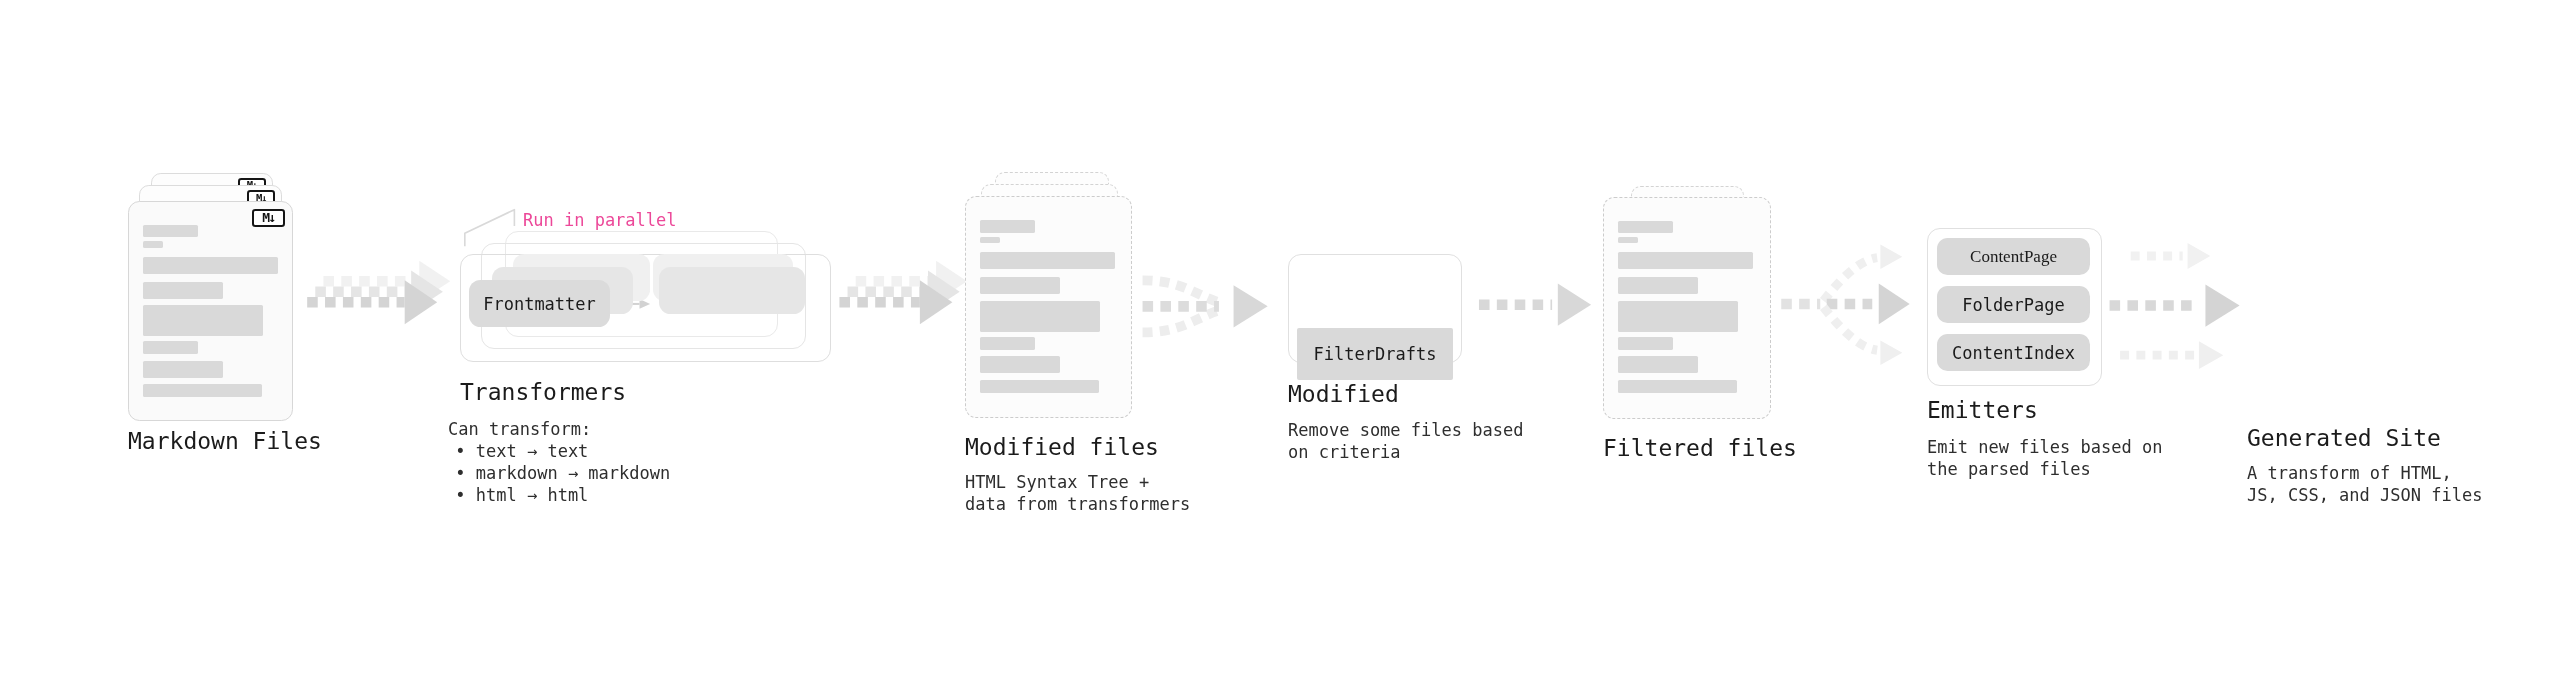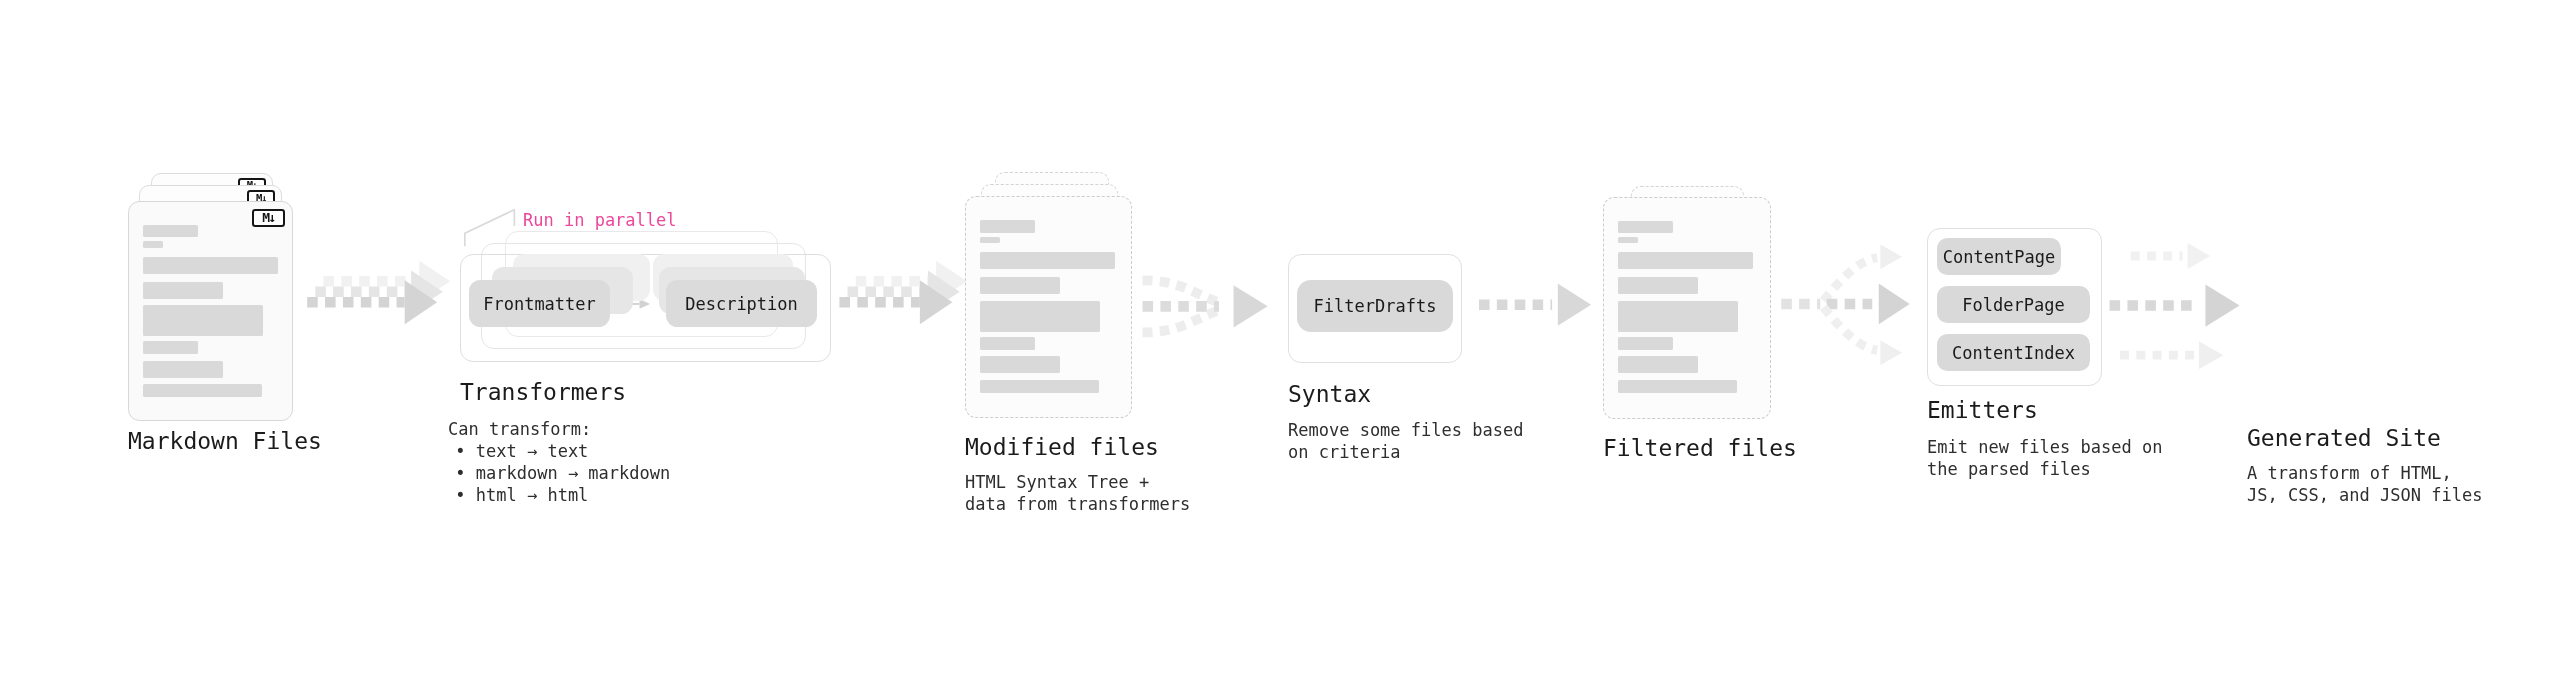--- a/index.html
+++ b/index.html
@@ -27,21 +27,21 @@
   .b3{width:135px;height:17px;margin-bottom:8.1px;}
   .b4{width:80px;height:17px;margin-bottom:6.5px;}
   .b5{width:120px;height:31px;margin-bottom:4.9px;}
   .b6{width:55px;height:13px;margin-bottom:6.5px;}
   .b7{width:80px;height:17px;margin-bottom:6.5px;}
   .b8{width:119px;height:13px;}
 
   .obox{position:absolute;box-sizing:border-box;border:1.6px solid #e2e2e2;border-radius:13px;background:transparent;}
   .chip{position:absolute;background:#dbdbdb;border-radius:11.4px;display:flex;align-items:center;
         justify-content:center;font-size:17px;color:#1a1a1a;white-space:nowrap;}
-  .chip.big{border-radius:14px;}
+  .chip.big{border-radius:2px;margin-top:48px;}
   .ghost{position:absolute;border-radius:11.4px;}
 
   .md-badge{position:absolute;box-sizing:border-box;border:2.4px solid #151515;border-radius:3.3px;background:#ffffff;
             color:#151515;font-weight:700;display:flex;align-items:center;justify-content:center;
             width:32.5px;height:18px;font-size:13px;letter-spacing:-1.6px;line-height:1;}
   .md-badge.sm{width:28px;height:15.4px;font-size:10.6px;border-width:2px;}
 
   .html5-badge{position:absolute;width:24.4px;text-align:center;}
   .html5-word{font-size:7.3px;font-weight:700;letter-spacing:0.8px;color:#111;line-height:7.3px;}
   .html5-shield{width:22px;height:20.3px;margin:1.6px auto 0;background:#e8522e;
@@ -166,21 +166,20 @@
   <div class="obox" style="left:505px;top:231px;width:273px;height:106px;border-color:#e9e9e9;"></div>
   <div class="obox" style="left:481px;top:243px;width:325px;height:106px;border-color:#e5e5e5;"></div>
   <div class="obox" style="left:460px;top:254px;width:371px;height:108px;border-color:#dedede;"></div>
 
   <div class="ghost" style="left:513px;top:254px;width:137px;height:47px;background:#f0f0f0;"></div>
   <div class="ghost" style="left:492px;top:267px;width:141px;height:47px;background:#e6e6e6;"></div>
   <div class="chip" style="left:469px;top:280px;width:141px;height:47px;">Frontmatter</div>
 
   <div class="ghost" style="left:653px;top:254px;width:140px;height:47px;background:#f0f0f0;"></div>
   <div class="ghost" style="left:659px;top:267px;width:146px;height:47px;background:#e6e6e6;"></div>
-  <div class="chip" style="left:666px;top:280px;width:151px;height:47px;">Description</div>
 
   <div class="heading" style="left:460px;top:379px;">Transformers</div>
   <div class="bullets" style="left:448px;top:418px;">
     <div>Can transform:</div>
     <div class="bline">• text → text</div>
     <div class="bline">• markdown → markdown</div>
     <div class="bline">• html → html</div>
   </div>
 
   <div class="abs" style="left:965px;top:172px;width:167px;height:248px;">
@@ -198,21 +197,21 @@
         <div class="bar b8"></div>
       </div>
     </div>
   </div>
   <div class="heading" style="left:965px;top:434px;">Modified files</div>
   <div class="desc" style="left:965px;top:471px;">HTML Syntax Tree +
 data from transformers</div>
 
   <div class="obox" style="left:1288px;top:254px;width:174px;height:109px;border-color:#e0e0e0;"></div>
   <div class="chip big" style="left:1297px;top:280px;width:156px;height:52px;background:#d9d9d9;">FilterDrafts</div>
-  <div class="heading" style="left:1288px;top:381px;">Syntax</div>
+  <div class="heading" style="left:1288px;top:381px;">Modified</div>
   <div class="desc" style="left:1288px;top:419px;">Remove some files based
 on criteria</div>
 
   <div class="abs" style="left:1603px;top:186px;width:168px;height:236px;">
     <div class="card dashedback" style="left:28.4px;top:0;width:113px;height:73px;"></div>
     <div class="card dashed" style="left:0;top:10.6px;width:168px;height:222px;">
       <div class="bars">
         <div class="bar b1"></div>
         <div class="bar b2"></div>
         <div class="bar b3"></div>
@@ -220,21 +219,21 @@
         <div class="bar b5"></div>
         <div class="bar b6"></div>
         <div class="bar b7"></div>
         <div class="bar b8"></div>
       </div>
     </div>
   </div>
   <div class="heading" style="left:1603px;top:435px;">Filtered files</div>
 
   <div class="obox" style="left:1927px;top:228px;width:175px;height:158px;border-color:#e0e0e0;"></div>
-  <div class="chip" style="left:1937px;top:238px;width:124px;height:37px;border-radius:10.6px;background:#d9d9d9;">ContentPage</div>
+  <div class="chip" style="left:1937px;top:238px;width:153px;height:37px;border-radius:10.6px;background:#d9d9d9;font-family:Liberation Serif, serif;">ContentPage</div>
   <div class="chip" style="left:1937px;top:286px;width:153px;height:37px;border-radius:10.6px;background:#d9d9d9;">FolderPage</div>
   <div class="chip" style="left:1937px;top:334px;width:153px;height:37px;border-radius:10.6px;background:#d9d9d9;">ContentIndex</div>
   <div class="heading" style="left:1927px;top:397px;">Emitters</div>
   <div class="desc" style="left:1927px;top:436px;">Emit new files based on
 the parsed files</div>
 
   <div class="heading" style="left:2247px;top:425px;">Generated Site</div>
   <div class="desc" style="left:2247px;top:462px;">A transform of HTML,
 JS, CSS, and JSON files</div>
 

